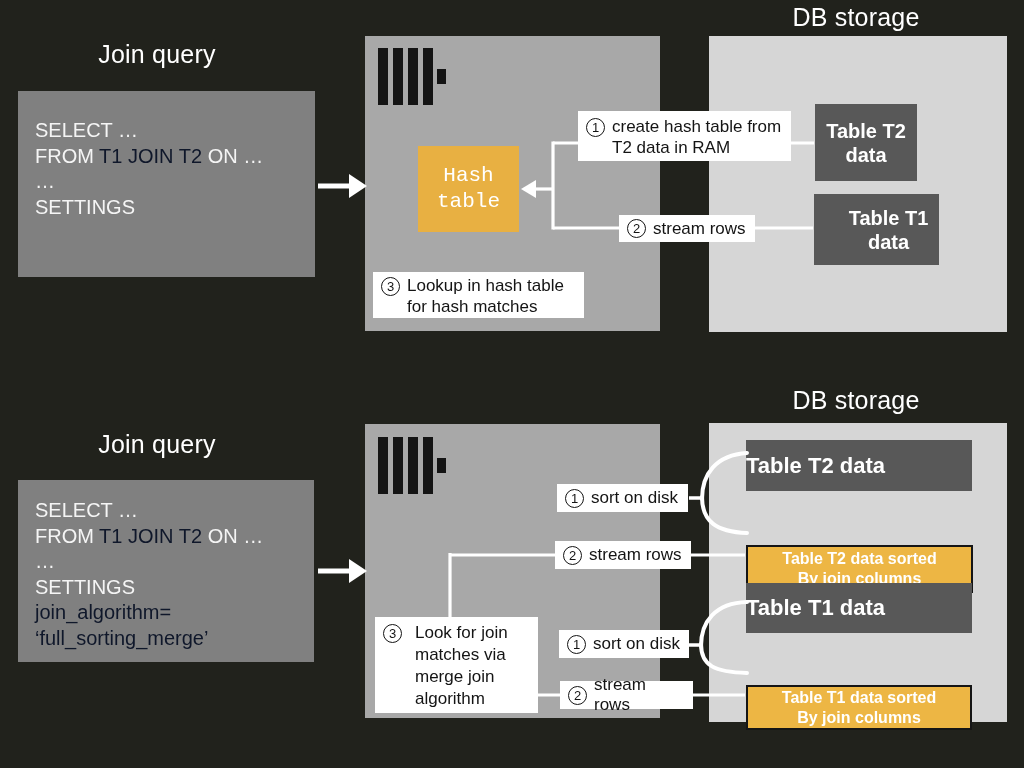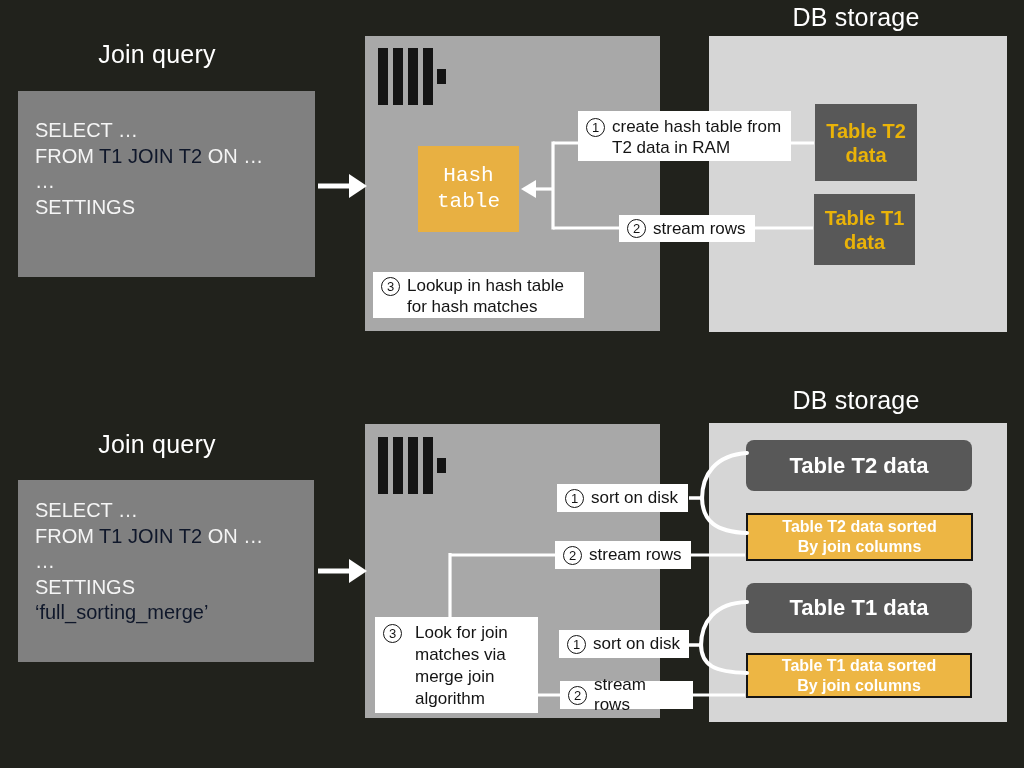--- a/index.html
+++ b/index.html
@@ -26,36 +26,37 @@
   .ch-logo .bar{width:10px;height:57px;background:#141414;margin-right:5px;}
   .ch-logo .dot{width:9px;height:15px;background:#141414;margin-left:-1px;}
   
   .hash-box{
     position:absolute;background:#e8b042;color:#ffffff;
     display:flex;flex-direction:column;align-items:center;justify-content:center;
     font-size:21px;line-height:26px;z-index:2;font-family:Liberation Mono, monospace;
   }
   
   .tbox{
-    position:absolute;background:#585858;color:#eab308;
+    position:absolute;background:#585858;color:#ffffff;
     display:flex;flex-direction:column;align-items:center;justify-content:center;
     font-weight:bold;font-size:20px;line-height:24px;z-index:2;text-align:right;
   }
   
   .tbox-wide{
     position:absolute;background:#585858;color:#ffffff;
-    display:flex;align-items:center;justify-content:center;
-    font-weight:bold;font-size:22px;z-index:2;border-radius:8px;
+    display:flex;align-items:center;justify-content:flex-start;
+    font-weight:bold;font-size:22px;z-index:2;
   }
   
   .sorted-box{
     position:absolute;background:#edb644;color:#ffffff;border:2px solid #151515;
     display:flex;flex-direction:column;align-items:center;justify-content:center;
     font-weight:bold;font-size:16px;line-height:20px;z-index:2;text-align:center;
     box-sizing:border-box;
+    margin-top:32px;
   }
   
   .note{
     position:absolute;background:#ffffff;color:#141414;font-size:17px;z-index:8;
     display:flex;align-items:center;padding:0 8px;box-sizing:border-box;
   }
   .note .circ{
     display:inline-flex;align-items:center;justify-content:center;flex:0 0 auto;
     width:19px;height:19px;border:1.8px solid #141414;border-radius:50%;
     font-size:13px;margin-right:7px;box-sizing:border-box;
@@ -102,21 +103,21 @@
     </div>
   </div>
 
   <div class="big-title" style="left:746px;top:3px;">DB storage</div>
 
   <div class="db-panel" style="left:709px;top:36px;width:298px;height:296px;">
     <div class="tbox" style="left:106px;top:68px;width:102px;height:77px;">
       <span>Table T2</span>
       <span>data</span>
     </div>
-    <div class="tbox" style="left:105px;top:158px;width:101px;height:71px;">
+    <div class="tbox" style="left:105px;top:158px;width:101px;height:71px;padding-left:24px;">
       <span>Table T1</span>
       <span>data</span>
     </div>
   </div>
 
   <div class="note-multi" style="left:578px;top:111px;width:213px;height:50px;">
     <span class="circ">1</span>
     <div>create hash table from</div>
     <div>T2 data in RAM</div>
   </div>
@@ -133,20 +134,21 @@
   </div>
 
   <div class="big-title" style="left:47px;top:430px;">Join query</div>
 
   <div class="query-box" style="left:18px;top:480px;width:296px;height:182px;">
     <div class="code" style="padding-top:18px;">
       <div><span>SELECT …</span></div>
       <div><span>FROM </span><span class="hl">T1 JOIN T2</span><span> ON …</span></div>
       <div><span>…</span></div>
       <div><span>SETTINGS</span></div>
+      <div><span class="hl">join_algorithm=</span></div>
       <div><span class="hl">‘full_sorting_merge’</span></div>
     </div>
   </div>
 
   <div class="panel" style="left:365px;top:424px;width:295px;height:294px;">
     <div class="ch-logo" style="left:13px;top:13px;">
       <i class="bar"></i>
         <i class="bar"></i>
         <i class="bar"></i>
         <i class="bar"></i>

